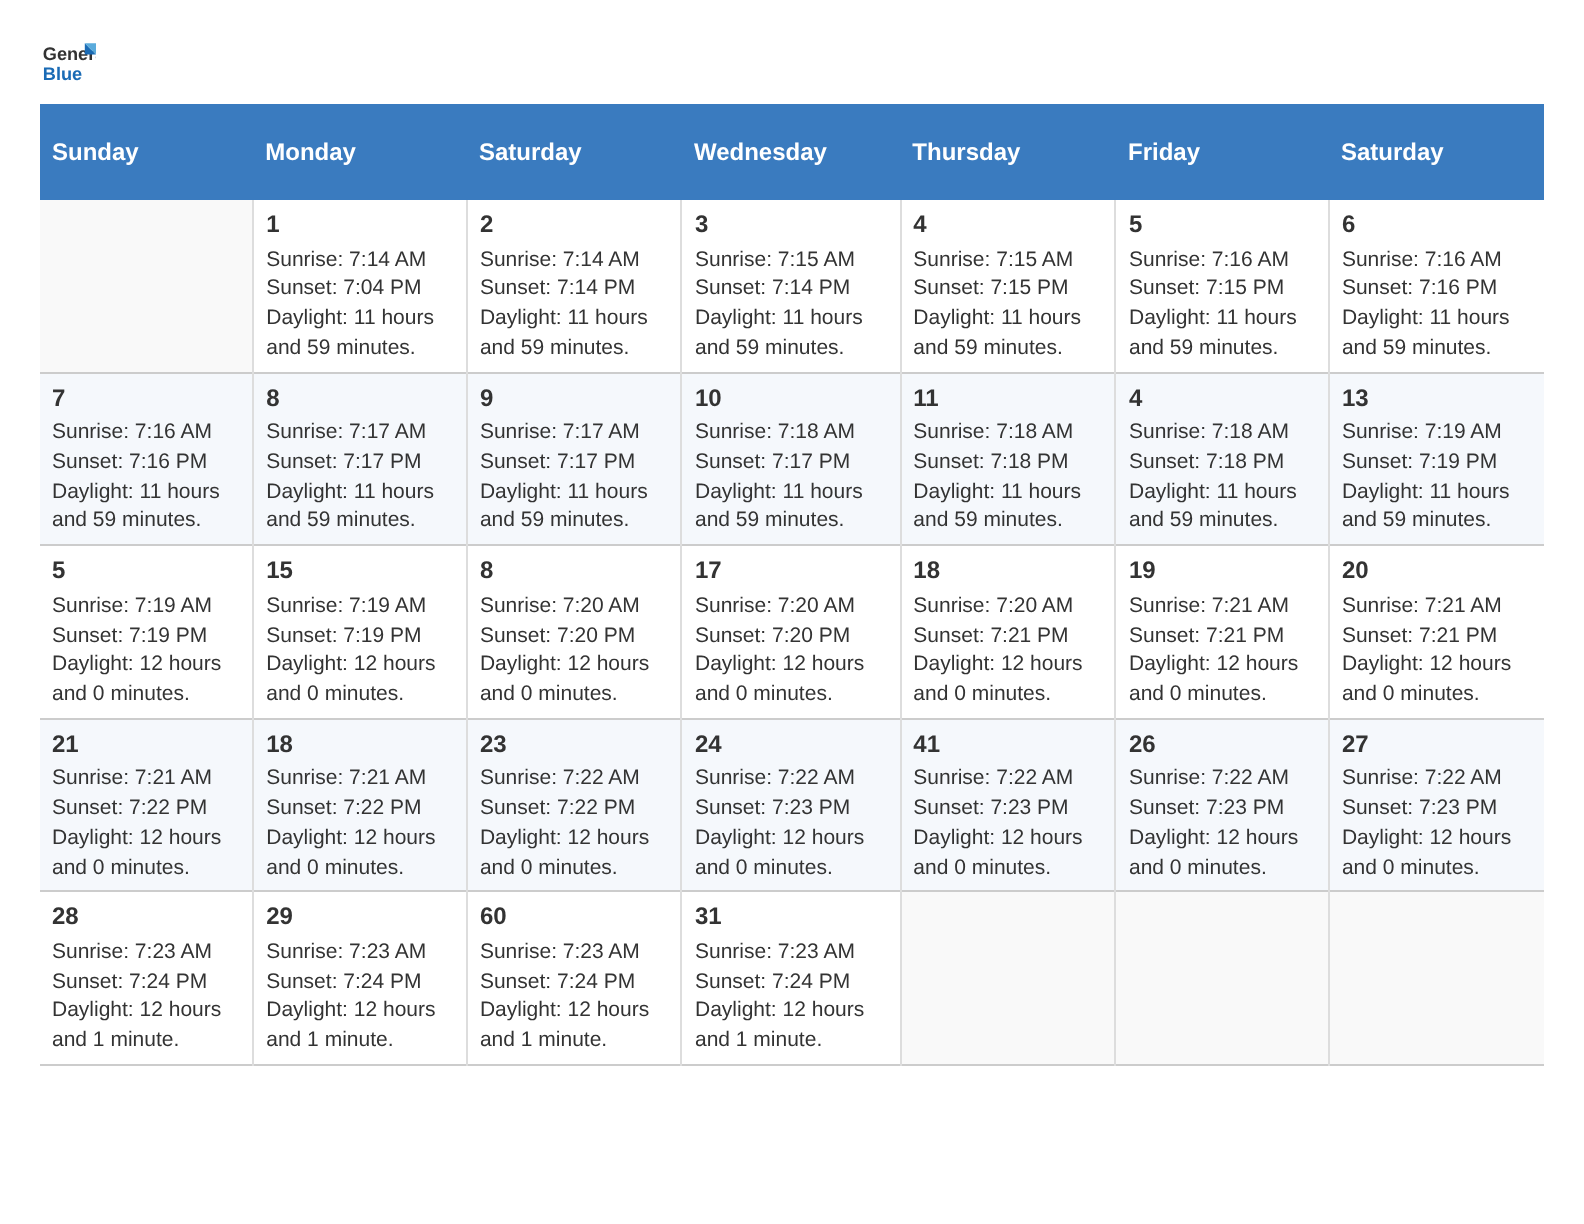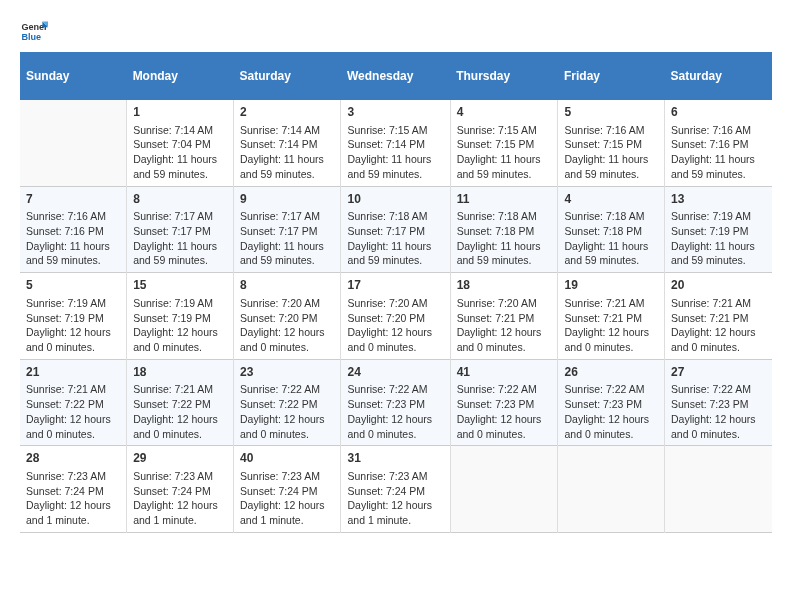--- a/index.html
+++ b/index.html
@@ -145,20 +145,20 @@
         <td><span class="day-number">18</span><span class="day-info">Sunrise: 7:21 AM</span><br><span class="day-info">Sunset: 7:22 PM</span><br><span class="day-info">Daylight: 12 hours and 0 minutes.</span></td>
         <td><span class="day-number">23</span><span class="day-info">Sunrise: 7:22 AM</span><br><span class="day-info">Sunset: 7:22 PM</span><br><span class="day-info">Daylight: 12 hours and 0 minutes.</span></td>
         <td><span class="day-number">24</span><span class="day-info">Sunrise: 7:22 AM</span><br><span class="day-info">Sunset: 7:23 PM</span><br><span class="day-info">Daylight: 12 hours and 0 minutes.</span></td>
         <td><span class="day-number">41</span><span class="day-info">Sunrise: 7:22 AM</span><br><span class="day-info">Sunset: 7:23 PM</span><br><span class="day-info">Daylight: 12 hours and 0 minutes.</span></td>
         <td><span class="day-number">26</span><span class="day-info">Sunrise: 7:22 AM</span><br><span class="day-info">Sunset: 7:23 PM</span><br><span class="day-info">Daylight: 12 hours and 0 minutes.</span></td>
         <td><span class="day-number">27</span><span class="day-info">Sunrise: 7:22 AM</span><br><span class="day-info">Sunset: 7:23 PM</span><br><span class="day-info">Daylight: 12 hours and 0 minutes.</span></td>
       </tr>
       <tr>
         <td><span class="day-number">28</span><span class="day-info">Sunrise: 7:23 AM</span><br><span class="day-info">Sunset: 7:24 PM</span><br><span class="day-info">Daylight: 12 hours and 1 minute.</span></td>
         <td><span class="day-number">29</span><span class="day-info">Sunrise: 7:23 AM</span><br><span class="day-info">Sunset: 7:24 PM</span><br><span class="day-info">Daylight: 12 hours and 1 minute.</span></td>
-        <td><span class="day-number">40</span><span class="day-info">Sunrise: 7:23 AM</span><br><span class="day-info">Sunset: 7:24 PM</span><br><span class="day-info">Daylight: 12 hours and 1 minute.</span></td>
+        <td><span class="day-number">60</span><span class="day-info">Sunrise: 7:23 AM</span><br><span class="day-info">Sunset: 7:24 PM</span><br><span class="day-info">Daylight: 12 hours and 1 minute.</span></td>
         <td><span class="day-number">31</span><span class="day-info">Sunrise: 7:23 AM</span><br><span class="day-info">Sunset: 7:24 PM</span><br><span class="day-info">Daylight: 12 hours and 1 minute.</span></td>
         <td class="empty"></td>
         <td class="empty"></td>
         <td class="empty"></td>
       </tr>
     </tbody>
 </table>
 
 </body></html>

